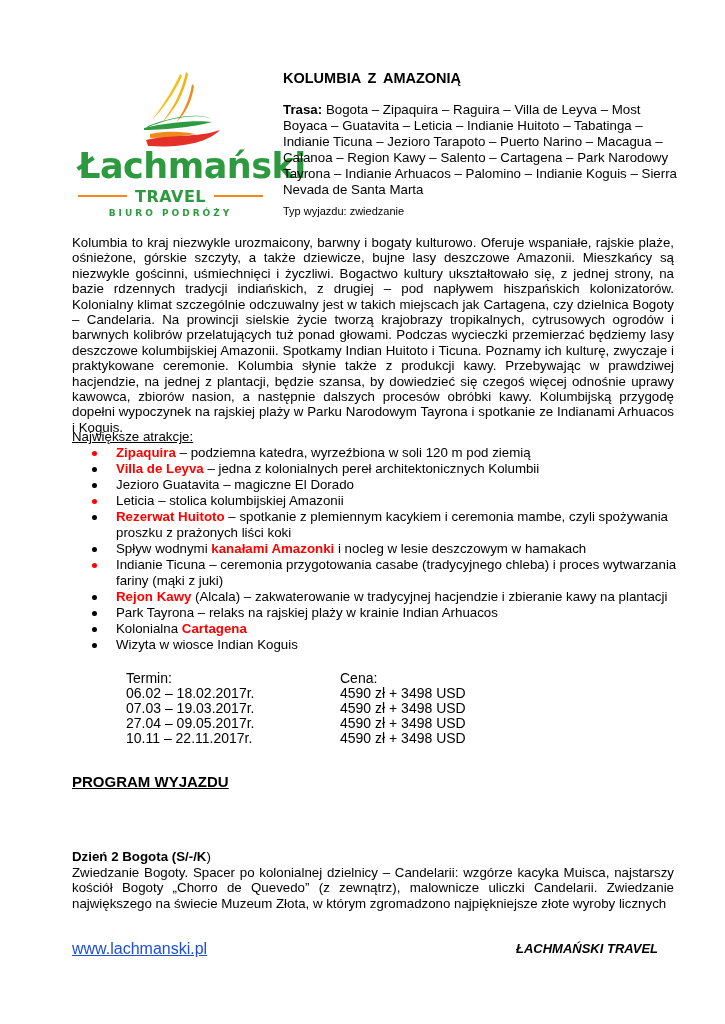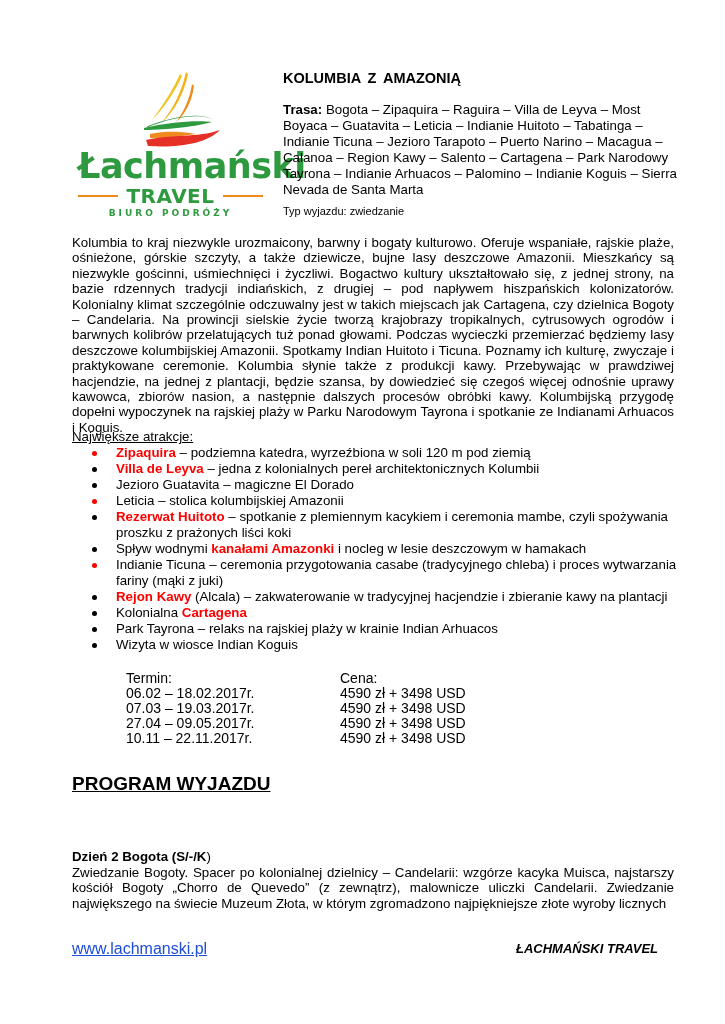--- a/index.html
+++ b/index.html
@@ -8,21 +8,21 @@
   .page { position: absolute; left: 0; top: 0; width: 725px; height: 1024px; }
 
   .logo { position: absolute; left: 78px; top: 68px; width: 185px; height: 150px; }
   .logo-word { position: absolute; left: 0; top: 78px; width: 185px; text-align: center;
                font-family: "DejaVu Sans", sans-serif; font-weight: bold; font-size: 35px;
                color: #2e9a3f; letter-spacing: -0.5px; line-height: 40px; }
   .logo-travel-row { position: absolute; left: 0; top: 118px; width: 185px; height: 20px;
                      display: flex; align-items: center; justify-content: center; }
   .logo-line { height: 2px; background: #f08a1c; width: 52px; }
   .logo-travel { font-family: "DejaVu Sans", sans-serif; font-weight: bold; color: #2e9a3f;
-                 font-size: 20px; margin: 0 8px; letter-spacing: 0.5px; }
+                 font-size: 16px; margin: 0 8px; letter-spacing: 0.5px; }
   .logo-sub { position: absolute; left: 0; top: 140px; width: 185px; text-align: center;
               font-family: "DejaVu Sans", sans-serif; font-weight: bold; color: #2e9a3f;
               font-size: 9px; letter-spacing: 3px; }
 
   .title { position: absolute; left: 283px; top: 70px; font-weight: bold; font-size: 14.5px;
            word-spacing: 3px; }
   .route { position: absolute; left: 283px; top: 102px; width: 400px; line-height: 16px;
            font-size: 13.3px; }
   .route b { font-weight: bold; }
   .trip-type { position: absolute; left: 283px; top: 205px; font-size: 11px; }
@@ -39,21 +39,21 @@
                        border-radius: 50%; background: #000; }
   .attr-list li .dot.red { background: #ff0000; }
   .hl { color: #ff0000; font-weight: bold; }
 
   .terms { position: absolute; left: 126px; top: 671px; font-weight: normal; font-size: 14px;
            line-height: 15px; }
   .terms .row { display: flex; }
   .terms .c1 { width: 214px; }
 
   .program-heading { position: absolute; left: 72px; top: 773px; font-weight: bold;
-                     font-size: 19px; text-decoration: underline; }
+                     font-size: 15px; text-decoration: underline; }
   .day { position: absolute; left: 72px; width: 602px; font-size: 13.3px; line-height: 15.5px;
          text-align: justify; }
   .day .dh { font-weight: bold; }
   .day .dh .meals-end { font-weight: normal; }
 
   .footer-link { position: absolute; left: 72px; top: 940px; font-size: 16px; color: #1d4ed8;
                  text-decoration: underline; }
   .footer-brand { position: absolute; right: 67px; top: 941px; font-size: 13px;
                   font-weight: bold; font-style: italic; margin-left: 11px; }
 </style>
@@ -93,22 +93,22 @@
   <div class="attr-heading">Największe atrakcje:</div>
   <ul class="attr-list" id="attr-list">
       <li><span class="dot red"></span><span></span><span class="hl">Zipaquira</span><span> – podziemna katedra, wyrzeźbiona w soli 120 m pod ziemią</span></li>
       <li><span class="dot"></span><span></span><span class="hl">Villa de Leyva</span><span> – jedna z kolonialnych pereł architektonicznych Kolumbii</span></li>
       <li><span class="dot"></span><span></span><span class="hl"></span><span>Jezioro Guatavita – magiczne El Dorado</span></li>
       <li><span class="dot red"></span><span></span><span class="hl"></span><span>Leticia – stolica kolumbijskiej Amazonii</span></li>
       <li><span class="dot"></span><span></span><span class="hl">Rezerwat Huitoto</span><span> – spotkanie z plemiennym kacykiem i ceremonia mambe, czyli spożywania proszku z prażonych liści koki</span></li>
       <li><span class="dot"></span><span>Spływ wodnymi </span><span class="hl">kanałami Amazonki</span><span> i nocleg w lesie deszczowym w hamakach</span></li>
       <li><span class="dot red"></span><span></span><span class="hl"></span><span>Indianie Ticuna – ceremonia przygotowania casabe (tradycyjnego chleba) i proces wytwarzania fariny (mąki z juki)</span></li>
       <li><span class="dot"></span><span></span><span class="hl">Rejon Kawy</span><span> (Alcala) – zakwaterowanie w tradycyjnej hacjendzie i zbieranie kawy na plantacji</span></li>
+      <li><span class="dot"></span><span></span><span class="hl"></span><span>Park Tayrona – relaks na rajskiej plaży w krainie Indian Arhuacos</span></li>
       <li><span class="dot"></span><span>Kolonialna </span><span class="hl">Cartagena</span><span></span></li>
-      <li><span class="dot"></span><span></span><span class="hl"></span><span>Park Tayrona – relaks na rajskiej plaży w krainie Indian Arhuacos</span></li>
       <li><span class="dot"></span><span></span><span class="hl"></span><span>Wizyta w wiosce Indian Koguis</span></li>
     </ul>
 
   <div class="terms">
     <div class="row">
       <span class="c1">Termin:</span>
       <span>Cena:</span>
     </div>
     <div class="row">
       <span class="c1">06.02 – 18.02.2017r.</span>

